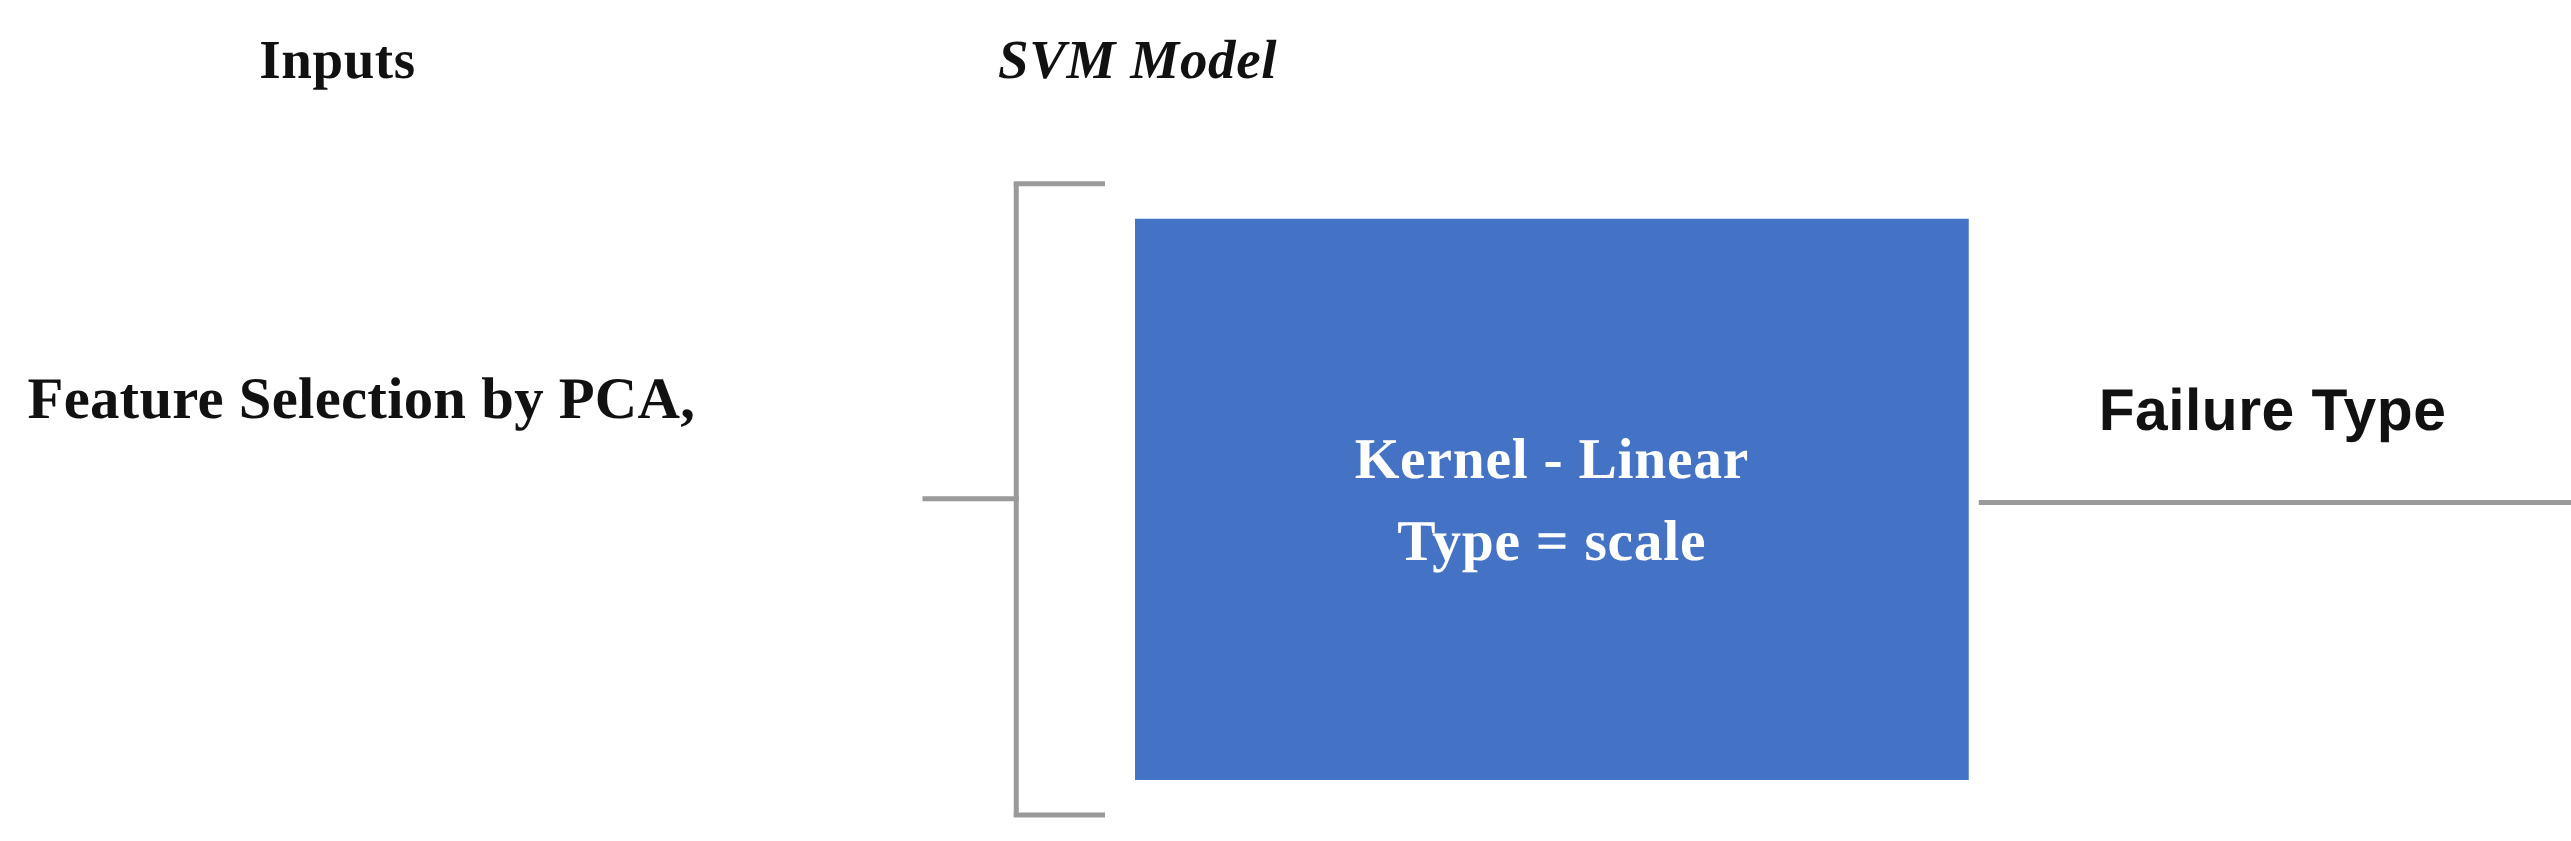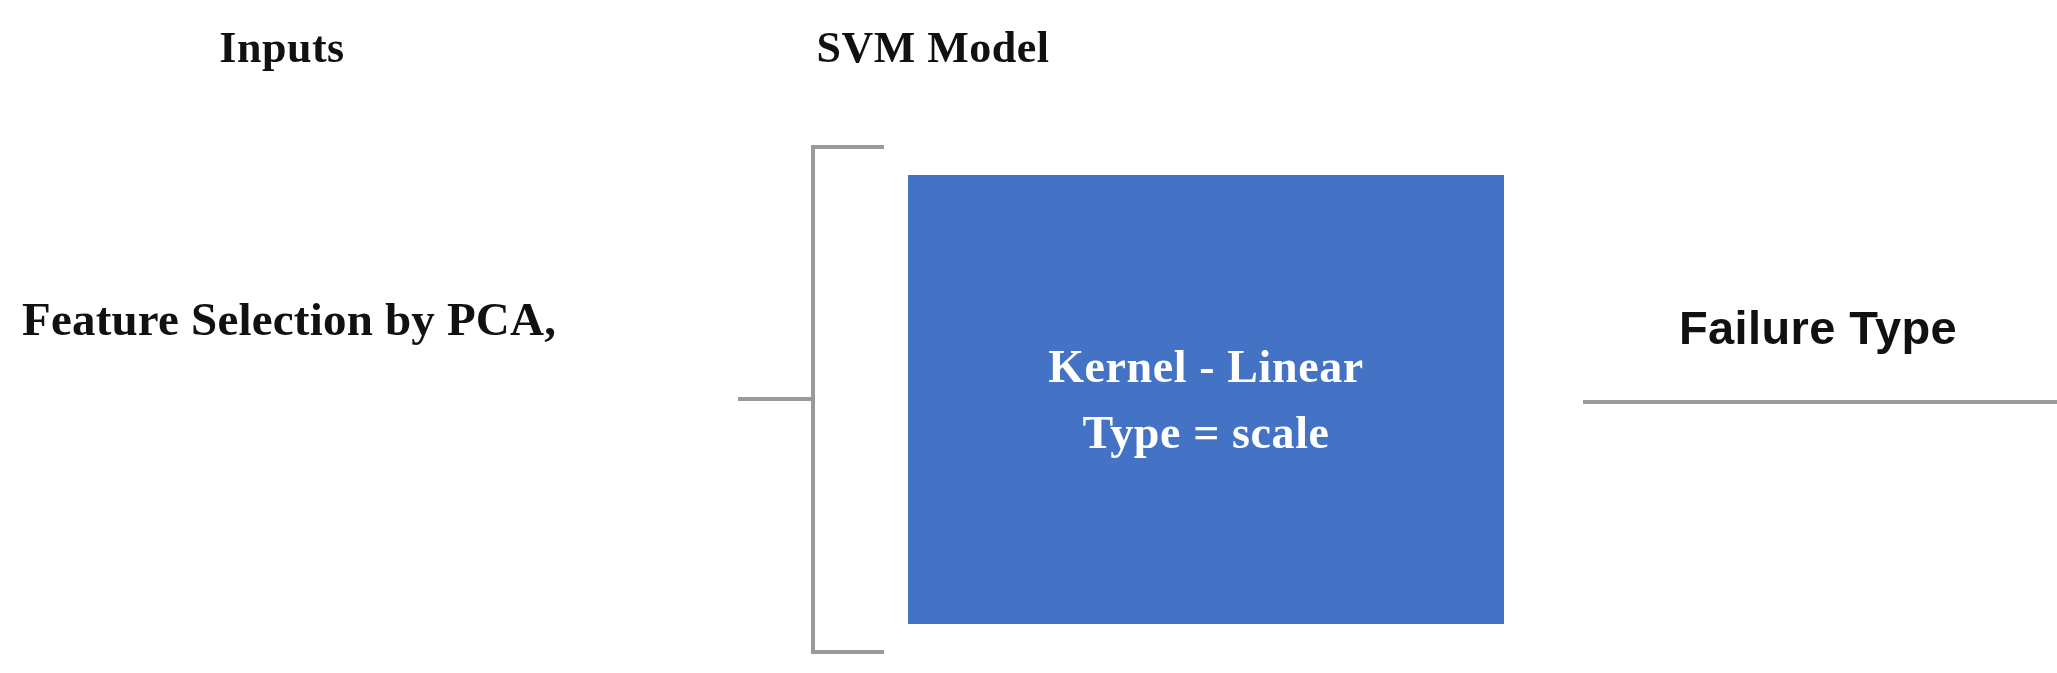--- a/index.html
+++ b/index.html
@@ -23,22 +23,22 @@
     position: absolute;
     font-family: "Liberation Serif", "DejaVu Serif", serif;
     font-weight: bold;
     font-size: 44px;
     color: #111111;
     white-space: nowrap;
     letter-spacing: 0.5px;
     text-align: center;
     transform: translateX(-50%);
   }
-  #hdr-inputs  { left: 282px;  top: 22px; }
-  #hdr-model   { left: 933px;  top: 22px; }
+  #hdr-inputs  { left: 270px;  top: 22px; }
+  #hdr-model   { left: 910px;  top: 22px; font-style: italic; }
   #hdr-output  { left: 1812px; top: 22px; }
 
   
   #input-text {
     position: absolute;
     left: 22px;
     top: 288px;
     width: 720px;
     font-family: "Liberation Serif", "DejaVu Serif", serif;
     font-weight: bold;
@@ -51,21 +51,21 @@
   #input-text .tline { display: block; white-space: nowrap; }
 
   
   #bracket { position: absolute; left: 0; top: 0; }
 
   
   #model-box {
     position: absolute;
     left: 908px;
     top: 175px;
-    width: 596px;
+    width: 667px;
     height: 449px;
     background: #4472C4;
     display: flex;
     flex-direction: column;
     align-items: center;
     justify-content: center;
     box-sizing: border-box;
   }
   #model-box .bline {
     display: block;

